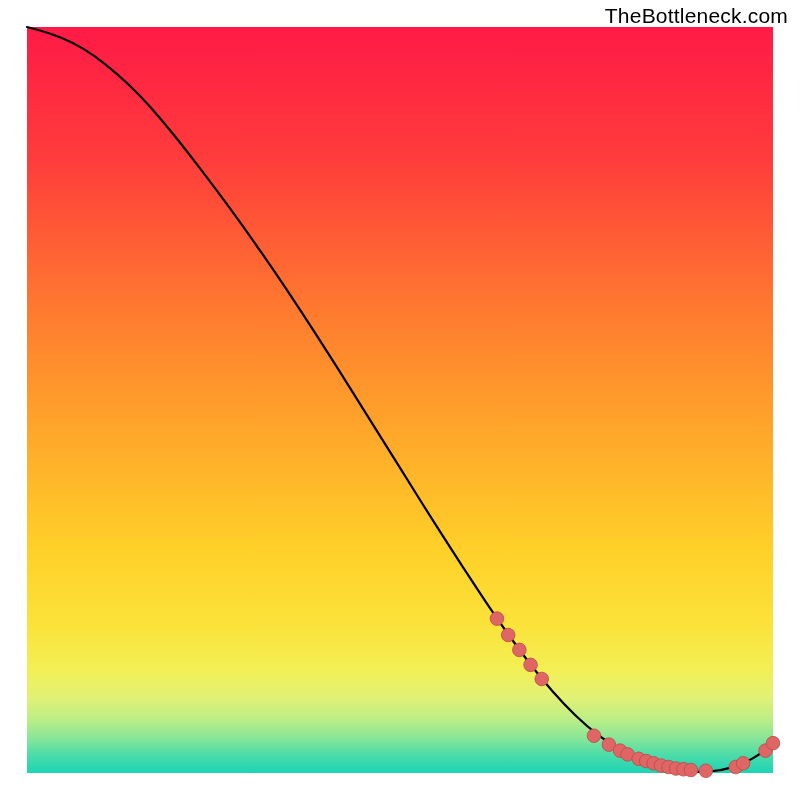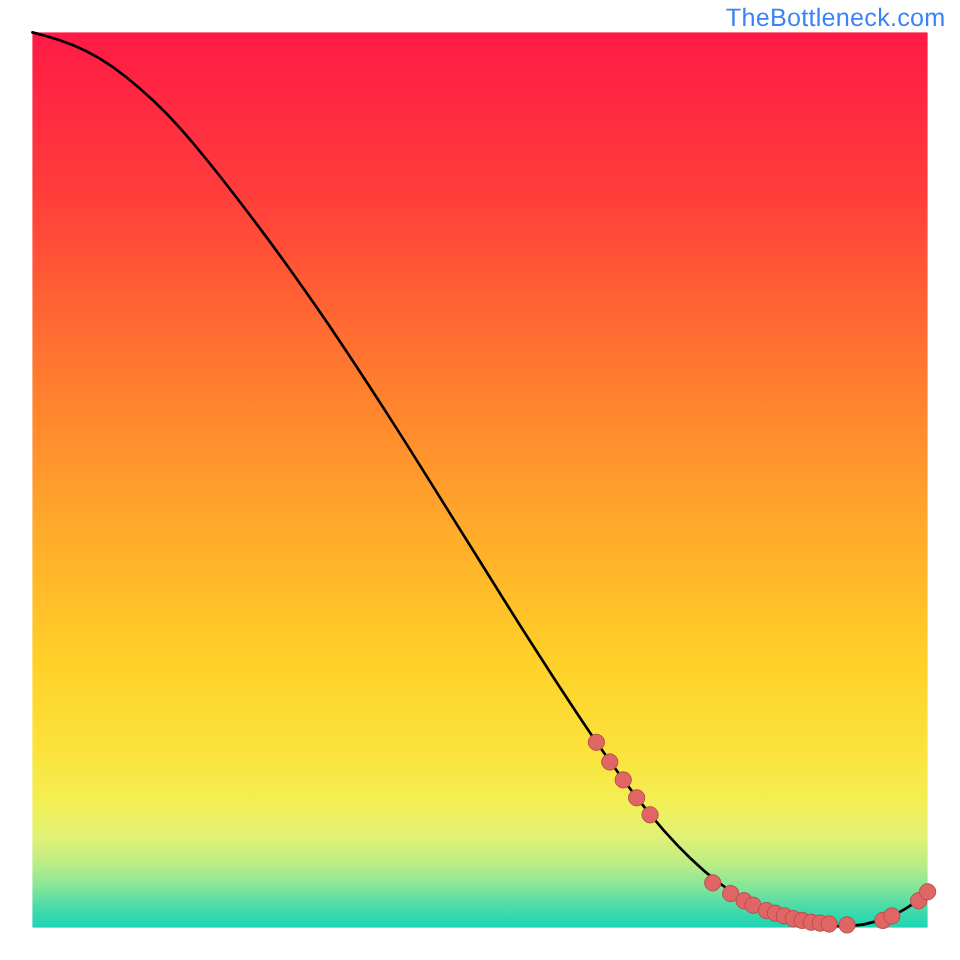--- a/index.html
+++ b/index.html
@@ -15,21 +15,21 @@
     position: relative;
     width: 800px;
     height: 800px;
   }
   .watermark {
     position: absolute;
     top: 4px;
     right: 12px;
     font-size: 21px;
     font-weight: 500;
-    color: #3b82f6;
+    color: #000000;
     letter-spacing: 0.2px;
     z-index: 5;
     margin-left: 40px;
   }
   svg.plot {
     position: absolute;
     inset: 0;
     width: 800px;
     height: 800px;
     display: block;

